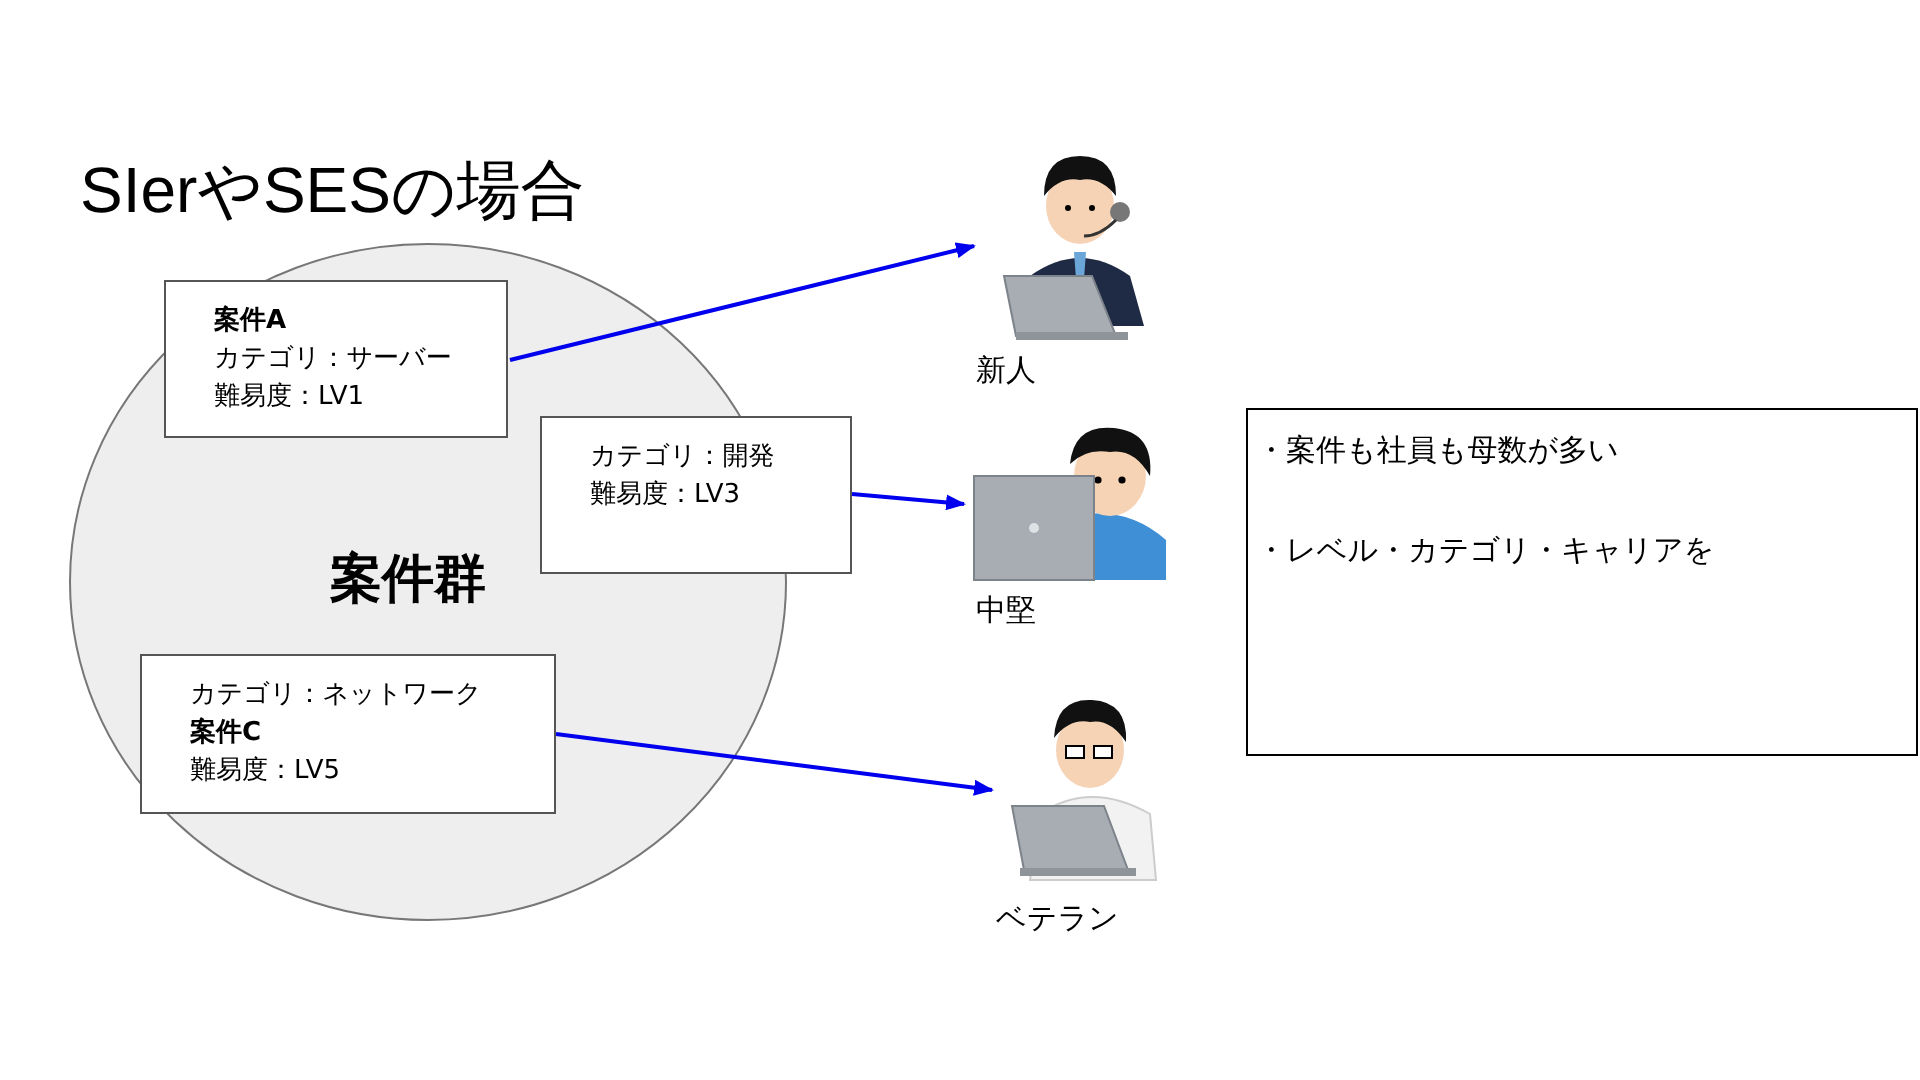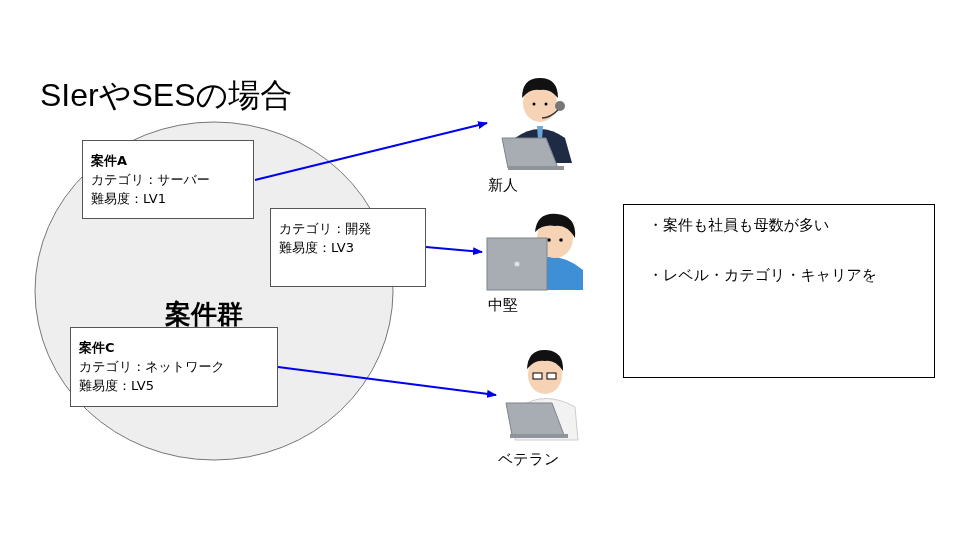--- a/index.html
+++ b/index.html
@@ -1,29 +1,29 @@
 <!DOCTYPE html>
 <html><head>
 <meta charset="utf-8">
 <style>
   html, body { margin:0; padding:0; background:#ffffff; }
   body { width:960px; height:540px; position:relative; overflow:hidden;
          font-family:"DejaVu Sans","Liberation Sans",sans-serif; color:#000; }
   .title { position:absolute; left:40px; top:60px; font-size:32px; font-family:"Liberation Sans","DejaVu Sans",sans-serif; letter-spacing:0;margin-top:14px; }
   svg.lines { position:absolute; left:0; top:0; }
-  .group-label { position:absolute; left:165px; top:272px; font-size:26px; font-weight:bold;margin-top:25px; }
-  .card { position:absolute; background:#fff; border:1px solid #555; box-sizing:border-box; padding:10px 8px; font-size:13px; line-height:19px; }
+  .group-label { position:absolute; left:165px; top:272px; font-size:26px; font-weight:bold; }
+  .card { position:absolute; background:#fff; border:1px solid #555; box-sizing:border-box; padding:10px 24px; font-size:13px; line-height:19px; }
   .card .name { font-weight:bold; }
   .card .row { white-space:nowrap; }
   #card-a { left:82px; top:140px; width:172px; height:79px; }
   #card-b { left:270px; top:208px; width:156px; height:79px; }
   #card-c { left:70px; top:327px; width:208px; height:80px; }
   .person { position:absolute; }
   .person .plabel { position:absolute; font-size:15px; width:80px; text-align:left; }
-  .notes { position:absolute; left:623px; top:204px; width:312px; height:174px; border:1px solid #000; box-sizing:border-box; padding:8px 24px; font-size:15px; line-height:25px; }
+  .notes { position:absolute; left:623px; top:204px; width:336px; height:174px; border:1px solid #000; box-sizing:border-box; padding:8px 4px; font-size:15px; line-height:25px; }
   .notes .n { white-space:pre; }
 </style>
 </head>
 <body>
 
 <div class="title">SIerやSESの場合</div>
 
 <svg class="lines" width="960" height="540">
   <defs>
     <marker id="ah" markerWidth="10" markerHeight="8" refX="9" refY="4" orient="auto" markerUnits="userSpaceOnUse">
@@ -76,22 +76,22 @@
   <div class="row">カテゴリ：サーバー</div>
   <div class="row">難易度：LV1</div>
 </div>
 
 <div class="card" id="card-b">
   <div class="row">カテゴリ：開発</div>
   <div class="row">難易度：LV3</div>
 </div>
 
 <div class="card" id="card-c">
+  <div class="row">カテゴリ：ネットワーク</div>
   <div class="row name">案件C</div>
-  <div class="row">カテゴリ：ネットワーク</div>
   <div class="row">難易度：LV5</div>
 </div>
 
 <div class="person" style="left:0;top:0;">
   <div class="plabel" style="left:488px;top:176px;">新人</div>
 </div>
 <div class="person" style="left:0;top:0;">
   <div class="plabel" style="left:488px;top:296px;">中堅</div>
 </div>
 <div class="person" style="left:0;top:0;">

